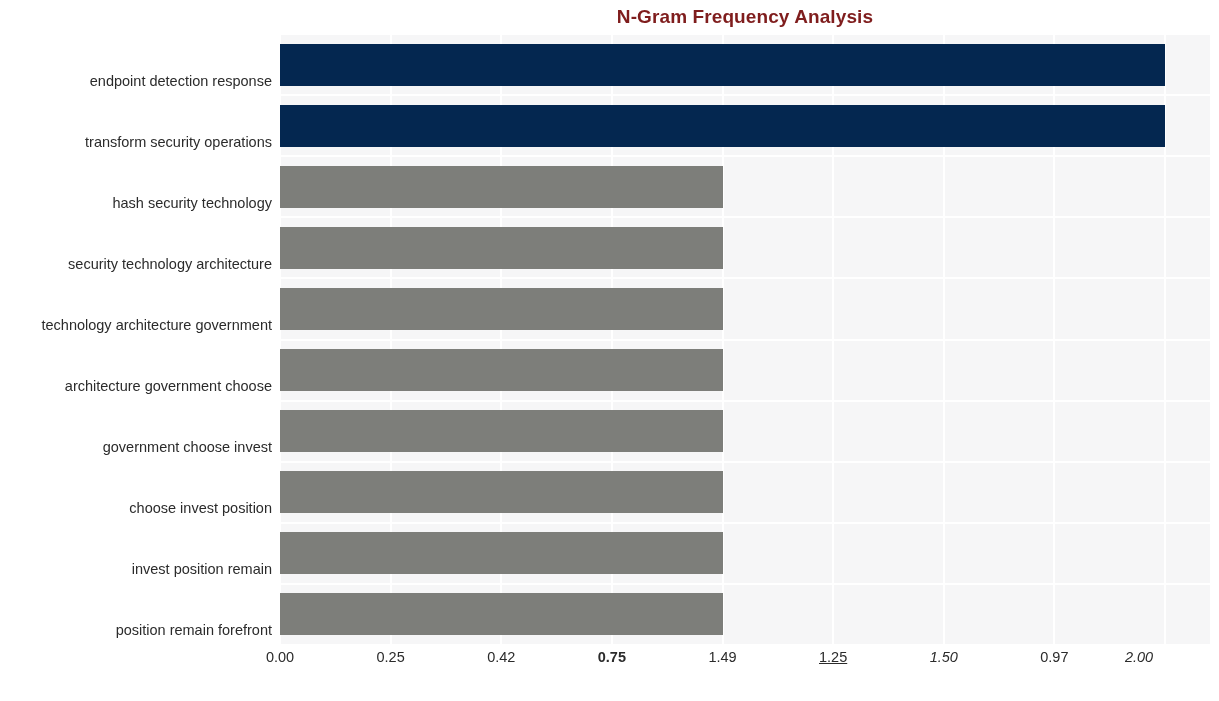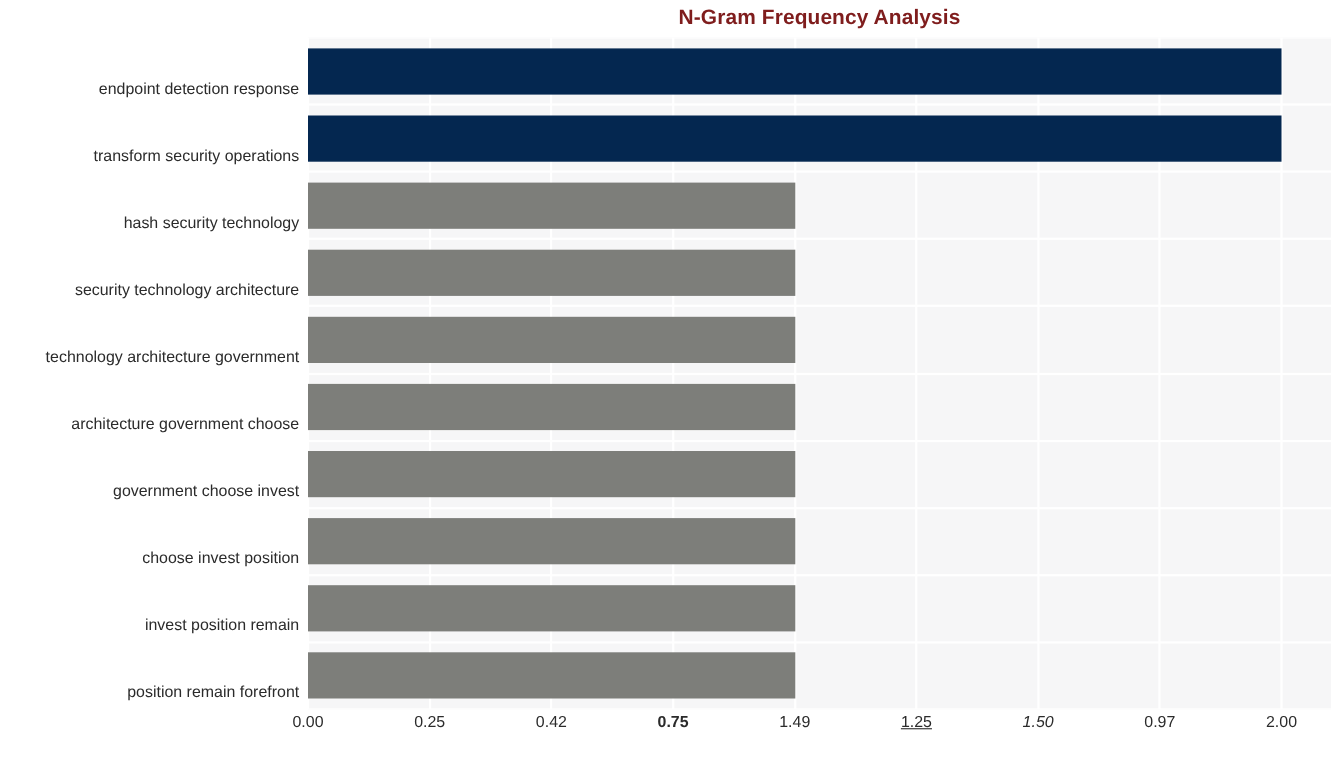--- a/index.html
+++ b/index.html
@@ -179,17 +179,17 @@
 
   <div id="x-axis">
       <div class="xtick" style="left: 280px;">0.00</div>
       <div class="xtick" style="left: 390.625px;">0.25</div>
       <div class="xtick" style="left: 501.25px;">0.42</div>
       <div class="xtick" style="left: 611.875px; font-weight: bold;">0.75</div>
       <div class="xtick" style="left: 722.5px;">1.49</div>
       <div class="xtick" style="left: 833.125px; text-decoration: underline;">1.25</div>
       <div class="xtick" style="left: 943.75px; font-style: italic;">1.50</div>
       <div class="xtick" style="left: 1054.38px;">0.97</div>
-      <div class="xtick" style="left: 1165px;">2.00</div>
+      <div class="xtick" style="left: 1139px; font-style: italic;">2.00</div>
     </div>
 
 
 </div>
 
 </body></html>

